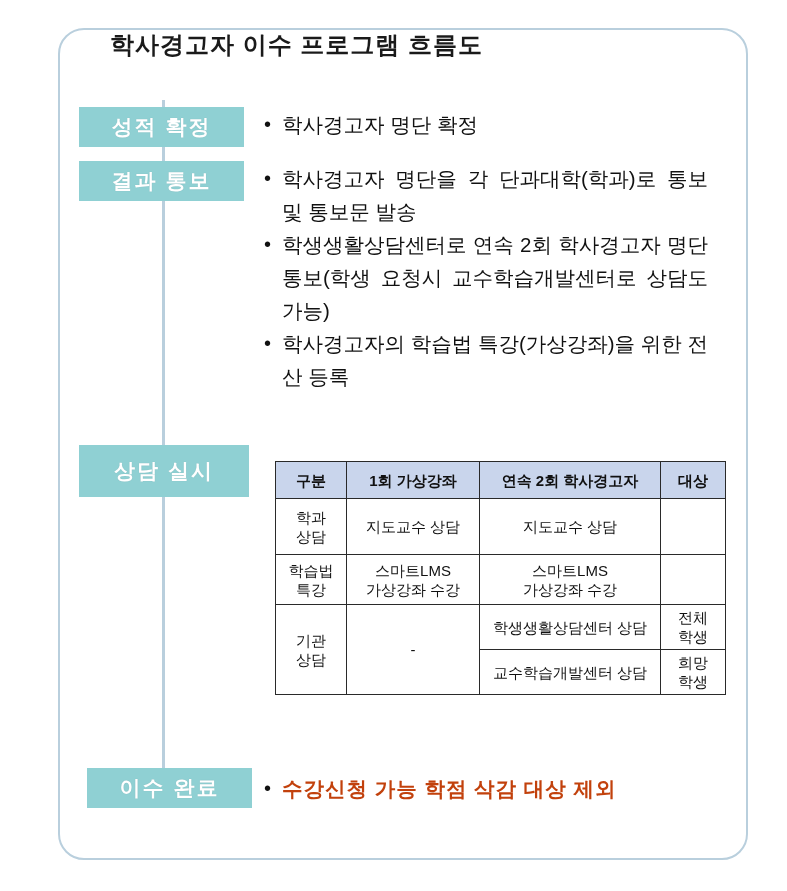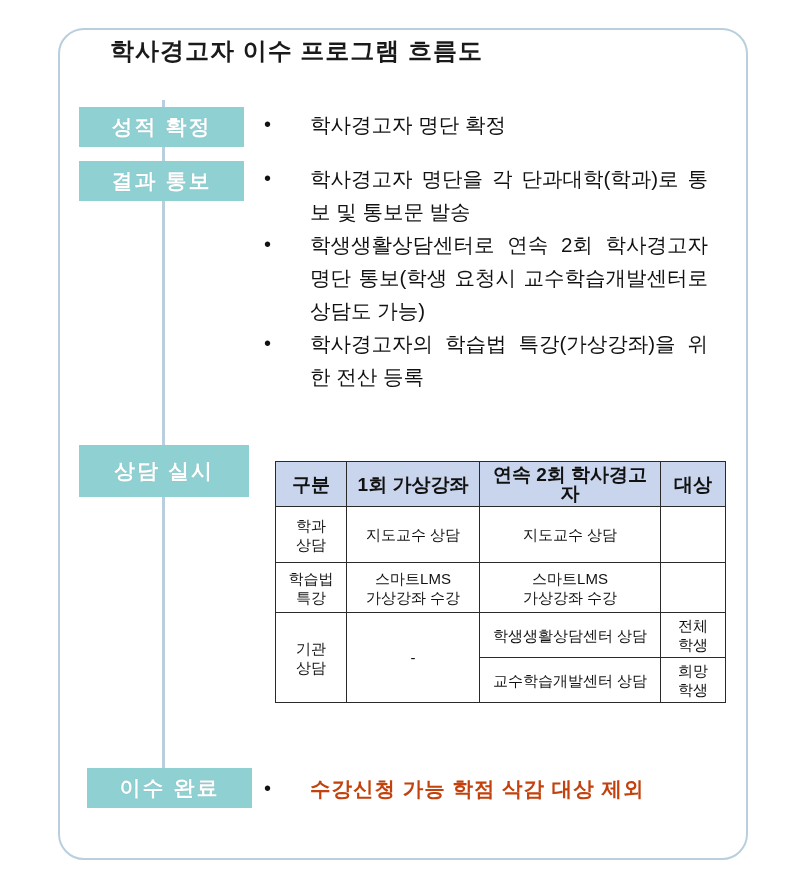--- a/index.html
+++ b/index.html
@@ -25,21 +25,21 @@
     border: 2px solid #b9cfdd;
     border-radius: 26px;
     box-sizing: border-box;
   }
 
   
   .title {
     position: absolute;
     left: 100px;
     top: 30px;
-    padding: 6px 10px;
+    padding: 0 10px;
     background: #ffffff;
     font-size: 24px;
     font-weight: bold;
     color: #1a1a1a;
     letter-spacing: 1px;
     white-space: nowrap;
     line-height: 30px;
   }
 
   
@@ -88,21 +88,20 @@
     width: 18px;
     flex: 0 0 18px;
     font-size: 20px;
     line-height: 33px;
     color: #111;
   }
   .bullet-text {
     flex: 1;
     text-align: justify;
     text-justify: inter-character;
-    margin-left: 28px;
   }
   .b-block-1 { left: 264px; top: 108px; width: 440px; }
   .b-block-2 { left: 264px; top: 162px; width: 444px; }
   .b-block-4 { left: 264px; top: 772px; width: 430px; }
   .b-block-4 .bullet-text { color: #c2410c; font-weight: bold; letter-spacing: 1px; }
 
   
   .tbl-wrap {
     position: absolute;
     left: 275px;
@@ -120,21 +119,21 @@
     text-align: center;
     vertical-align: middle;
     padding: 3px 4px;
     line-height: 19px;
     font-weight: normal;
   }
   table.matrix thead th {
     background: #c9d5ec;
     font-weight: bold;
     height: 30px;
-    font-size: 19px;
+    font-size: 15px;
   }
   .c0 { width: 62px; }
   .c1 { width: 124px; }
   .c2 { width: 172px; }
   .c3 { width: 56px; margin-top: 32px; }
   .r-tall { height: 56px; }
   .r-mid  { height: 50px; }
   .r-sm   { height: 42px; }
   .nowrapcell { white-space: nowrap; }
 </style>

